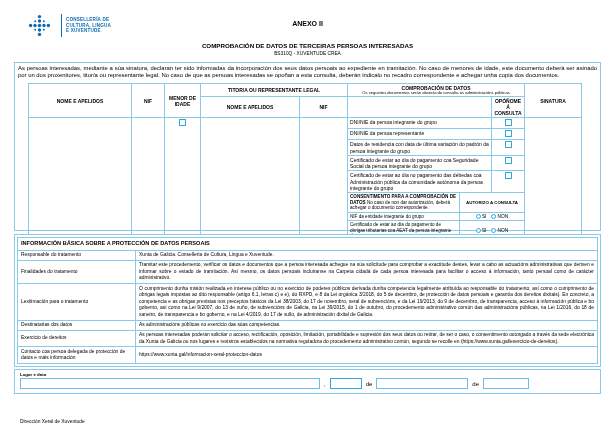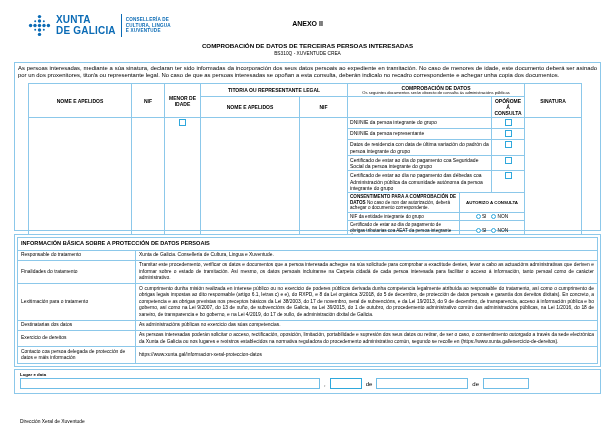--- a/index.html
+++ b/index.html
@@ -87,24 +87,20 @@
         <circle cx="2.6" cy="11.5" r="1.7"></circle>
         <circle cx="7" cy="11.5" r="1.7"></circle>
         <circle cx="16" cy="11.5" r="1.7"></circle>
         <circle cx="20.4" cy="11.5" r="1.7"></circle>
         <circle cx="7.2" cy="7.2" r="1"></circle>
         <circle cx="15.8" cy="7.2" r="1"></circle>
         <circle cx="7.2" cy="15.8" r="1"></circle>
         <circle cx="15.8" cy="15.8" r="1"></circle>
       </g>
     </svg>
-    <div class="logo-text">
-      <div>XUNTA</div>
-      <div>DE GALICIA</div>
-    </div>
     <div class="logo-divider"></div>
     <div class="dept">
       <div>CONSELLERÍA DE</div>
       <div>CULTURA, LINGUA</div>
       <div>E XUVENTUDE</div>
     </div>
   </div>
 
   <div class="anexo">ANEXO II</div>
   <div class="doc-title">COMPROBACIÓN DE DATOS DE TERCEIRAS PERSOAS INTERESADAS</div>

